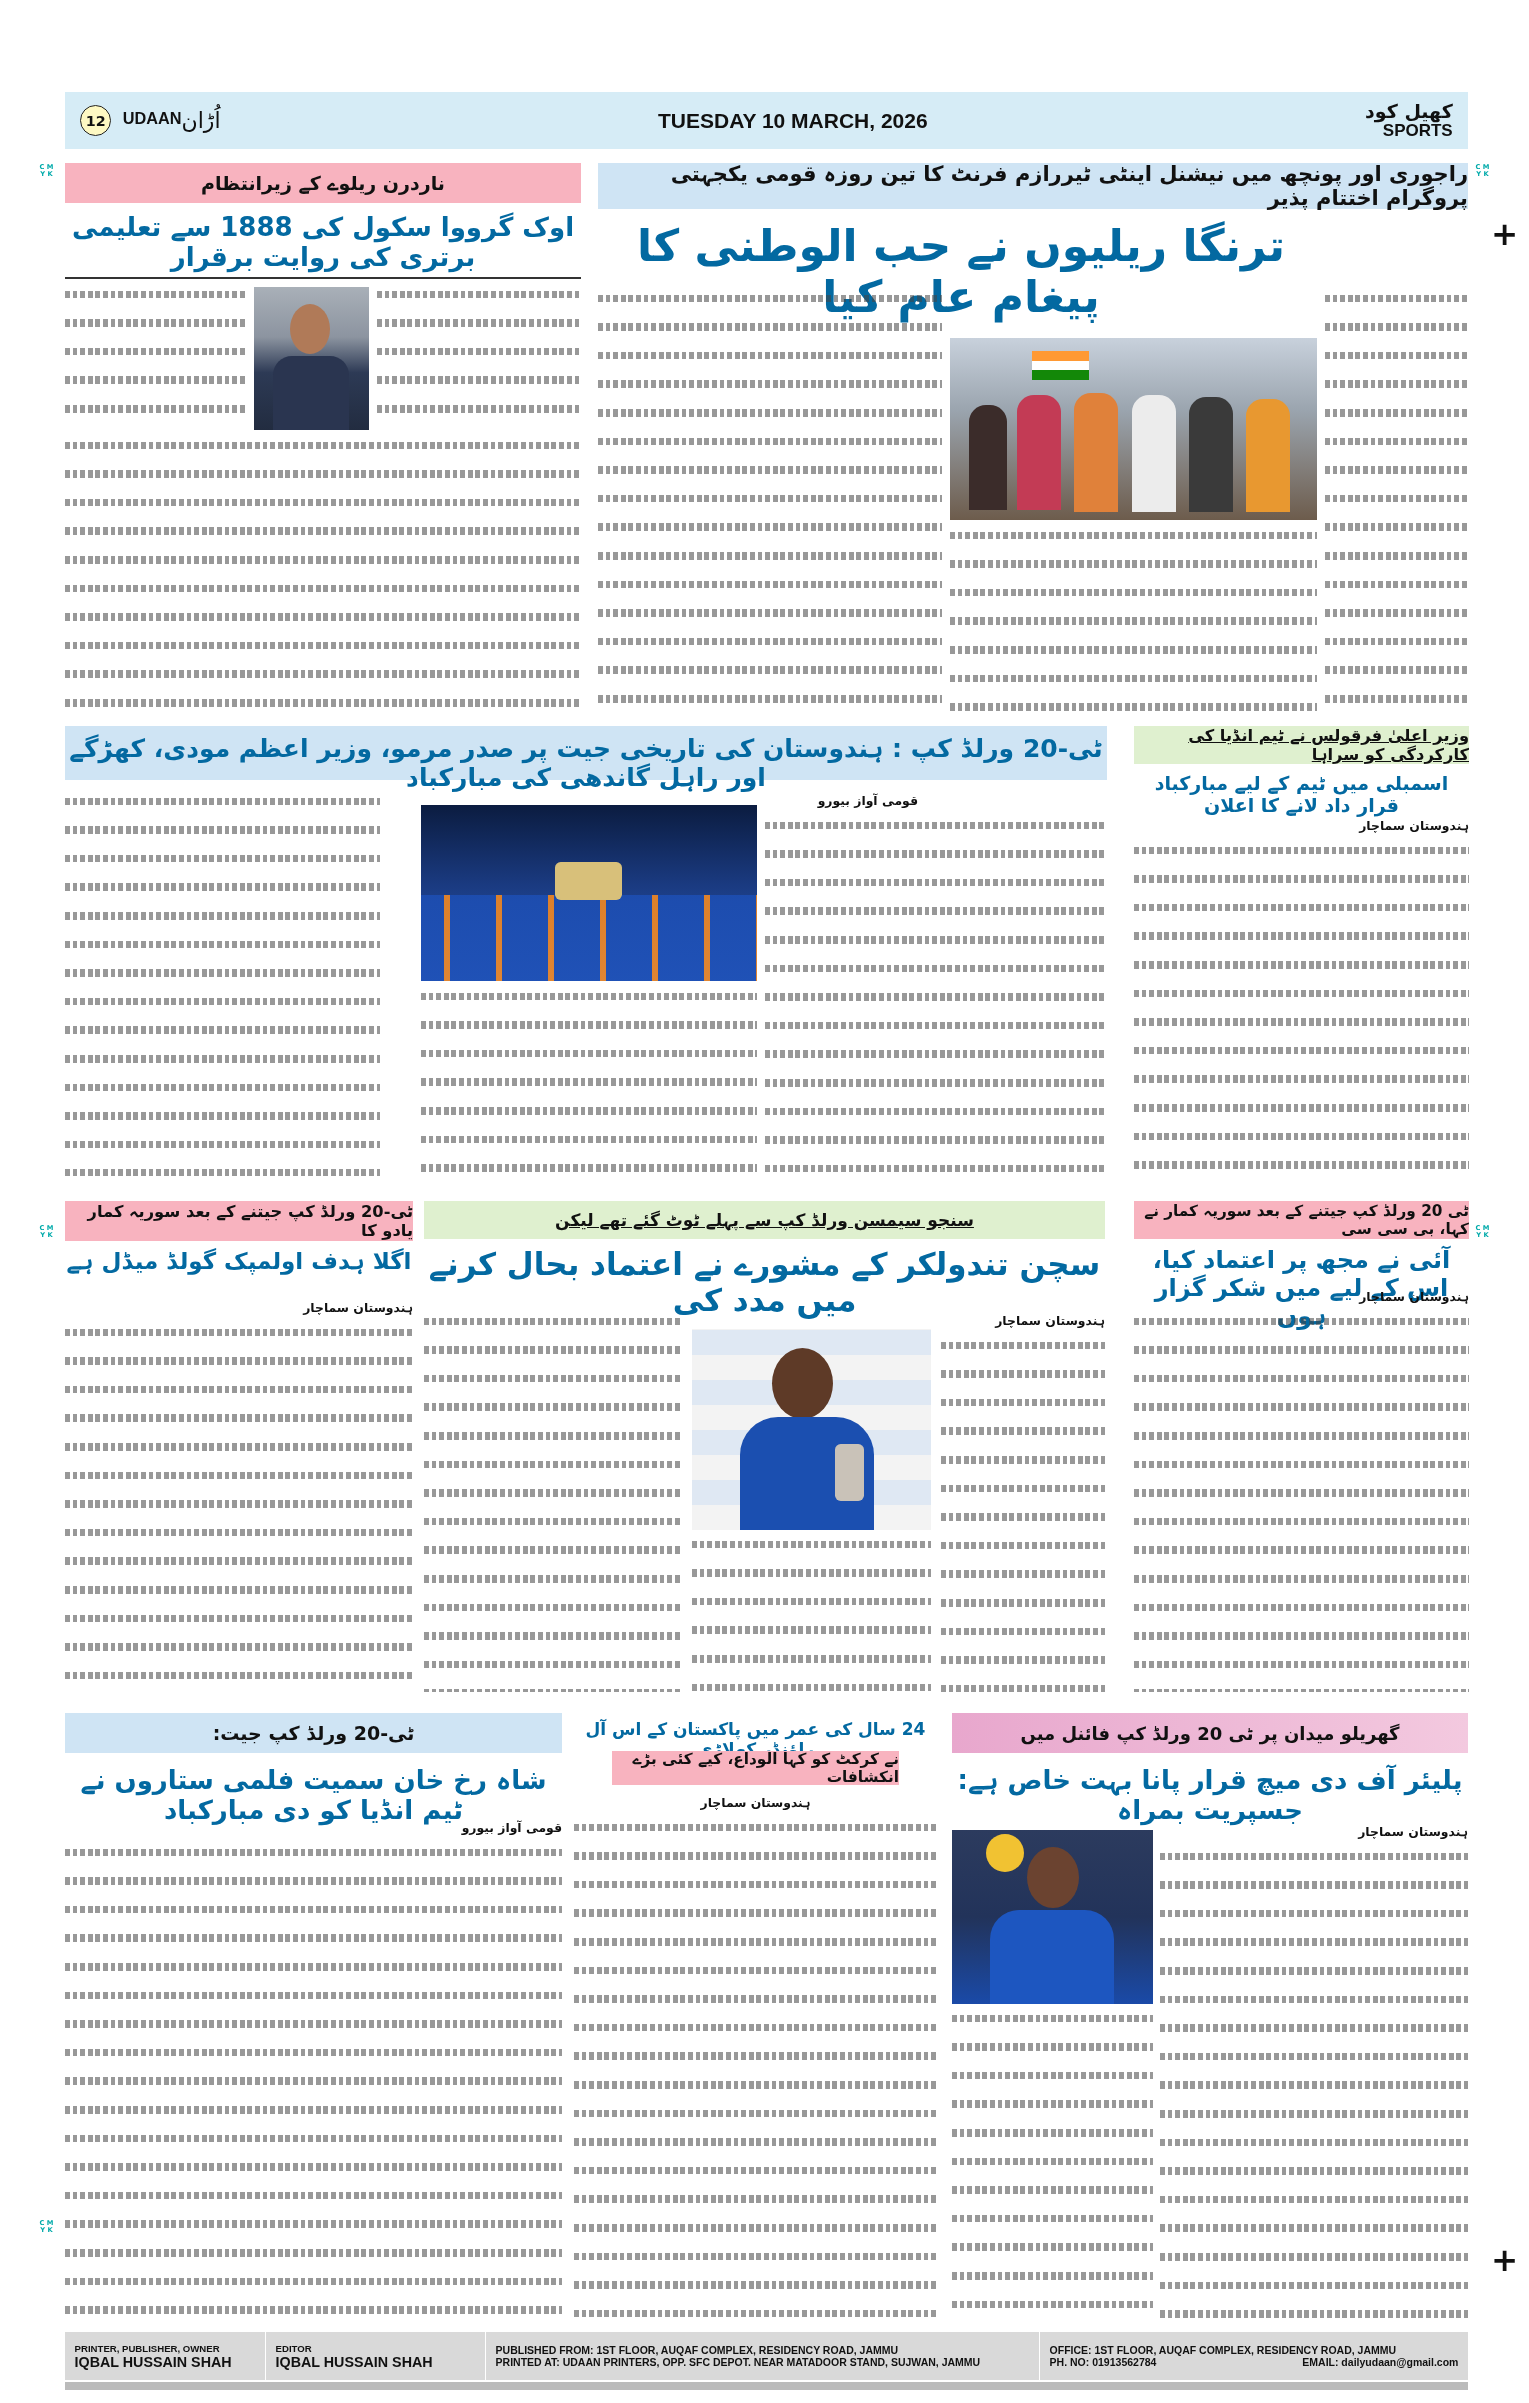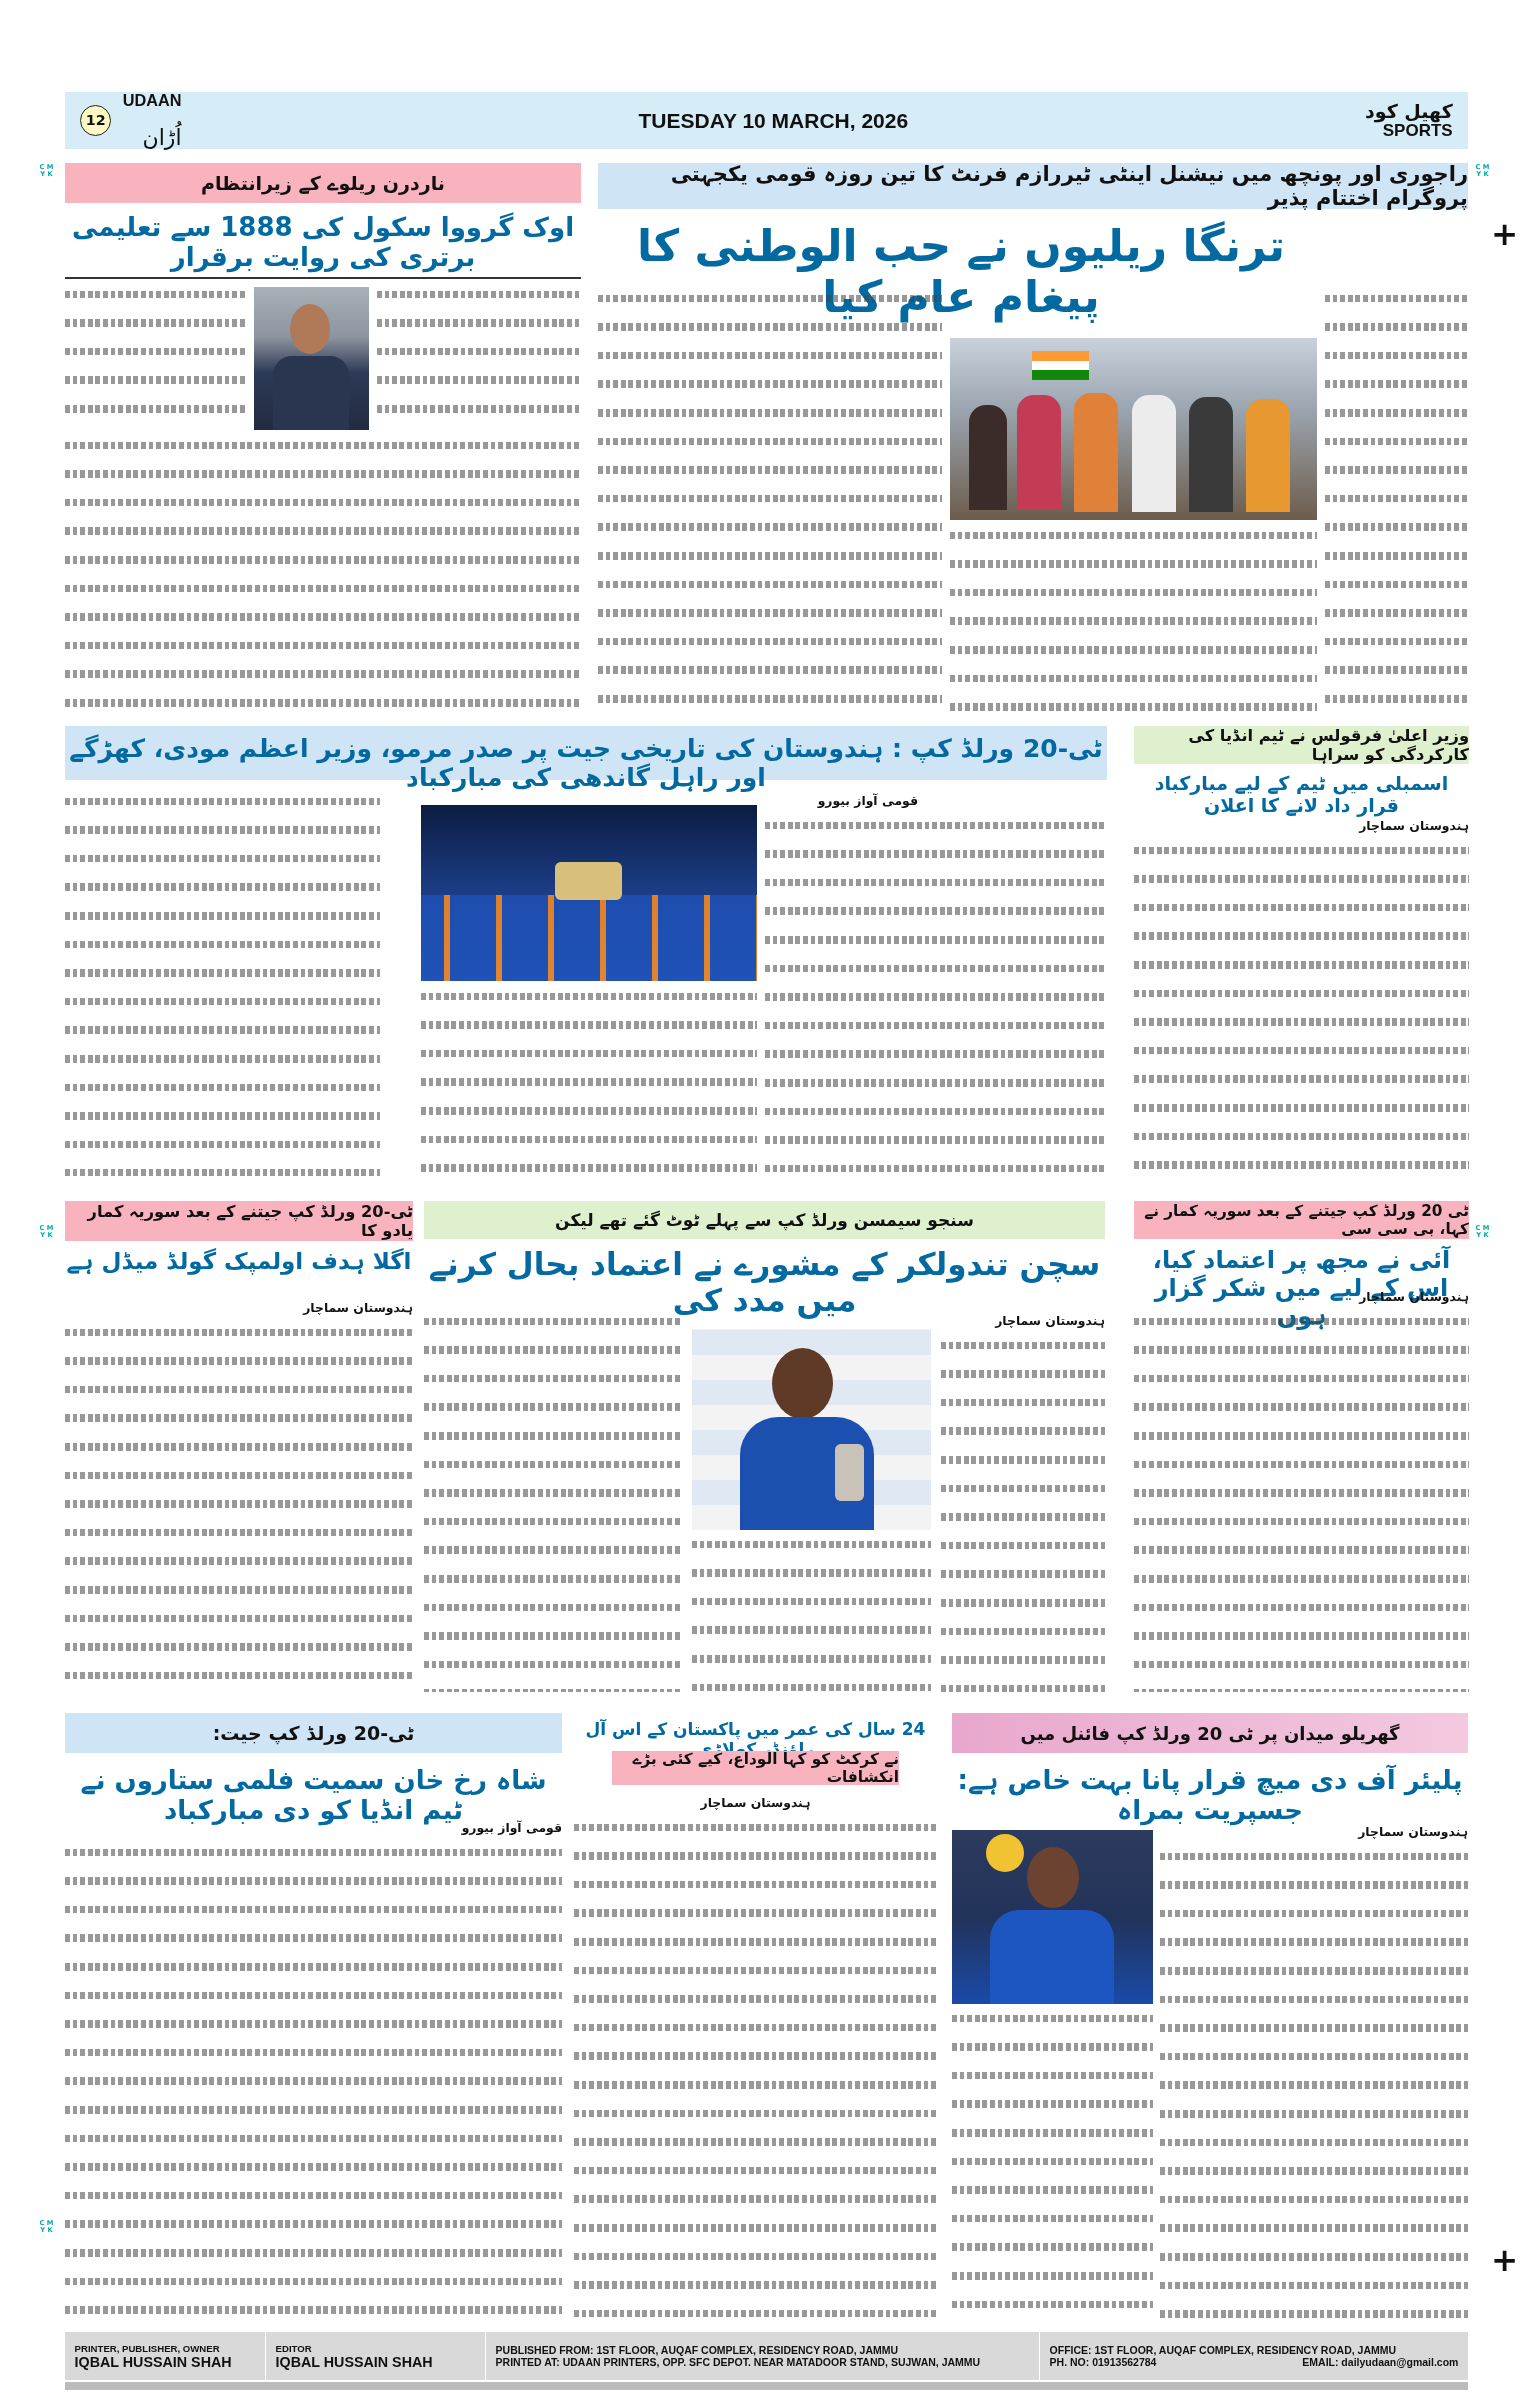--- a/index.html
+++ b/index.html
@@ -4,35 +4,35 @@
 <style>
   * { box-sizing: border-box; margin: 0; padding: 0; }
   html, body { width: 1529px; height: 2403px; background: #ffffff; overflow: hidden; }
   body { font-family: "DejaVu Sans", sans-serif; color: #111; position: relative; }
 
   
   .masthead { position: absolute; left: 65px; top: 92px; width: 1403px; height: 57px;
     background: #d6ecf6; display: flex; align-items: center; justify-content: space-between; padding: 0 15.3px; }
   .mast-left { display: flex; align-items: center; gap: 11.5px; }
   .page-no { width: 31px; height: 31px; border-radius: 50%; border: 1.9px solid #222; display: flex; align-items: center; justify-content: center; font-weight: bold; font-size: 14.3px; background:#fef9c3; }
-  .brand { display: flex; flex-direction: column; line-height: 1; gap: 18px; }
+  .brand { display: flex; flex-direction: row; line-height: 1; }
   .brand .en { font-family: "Liberation Sans", sans-serif; font-weight: bold; font-size: 16.3px; }
   .brand .ur { font-size: 22px; font-weight: normal; direction: rtl; }
   .mast-date { font-family: "Liberation Sans", sans-serif; font-weight: bold; font-size: 21px; }
   .mast-right { text-align: right; line-height: 1.1; }
   .mast-right .ur { font-size: 19px; font-weight: bold; direction: rtl; }
   .mast-right .en { font-family: "Liberation Sans", sans-serif; font-weight: bold; font-size: 17px; }
 
   .reg-mark { position: absolute; width: 21px; height: 21px; font-size: 6.7px; font-weight: bold; line-height: 6.7px; text-align:center; }
   .reg-mark span { display:block; }
   .plus-mark { position: absolute; font-size: 32.5px; font-weight: bold; line-height: 1; }
   .kicker { position: absolute; display: flex; align-items: center; justify-content: center; font-weight: bold; direction: rtl; }
   .kicker-pink { background: #f8b3bf; }
   .kicker-blue { background: #cfe4f4; }
-  .kicker-green { background: #dff0cf; }
+  .kicker-green { background: #dff0cf; text-decoration: underline; }
   .headline { position: absolute; direction: rtl; text-align: center; font-weight: bold; color: #0369a1; }
 
   .col-text { position: absolute; direction: rtl; text-align: justify; font-size: 12px; line-height: 21px; color: #222; overflow: hidden; }
   .col-text .ln { display:block; height: 21px; border-bottom: 0; }
   .col-text .ln::before { content:""; display:block; height: 7.6px; margin-top: 7.6px; background: repeating-linear-gradient(90deg, #444 0 4.8px, transparent 4.8px 7.6px); opacity: .55; }
 
   .photo { position: absolute; overflow: hidden; }
   .byline { position: absolute; direction: rtl; font-weight: bold; font-size: 12.4px; }
   .hrule { position: absolute; height: 1.9px; background: #333; }
 

